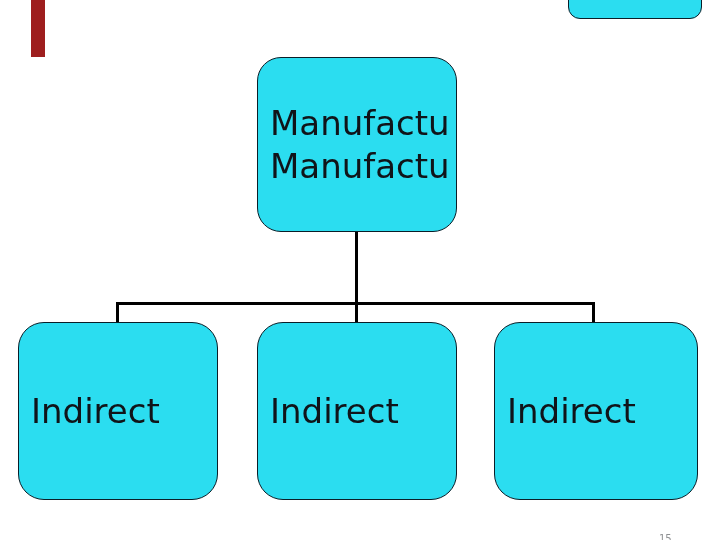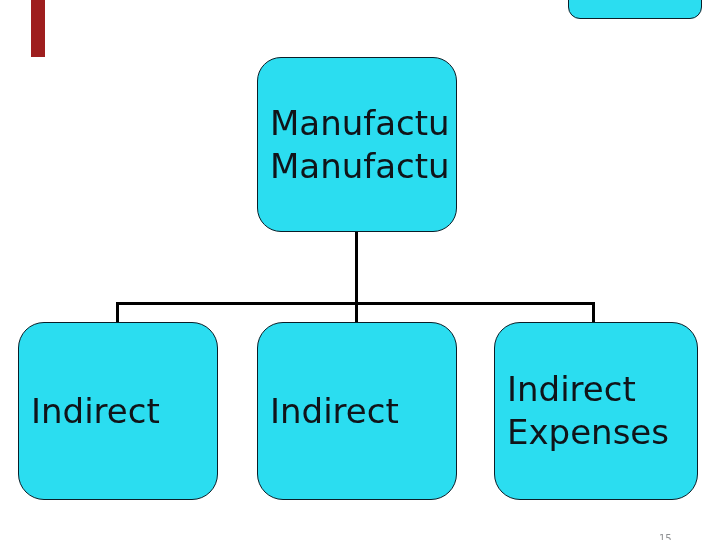--- a/index.html
+++ b/index.html
@@ -90,18 +90,17 @@
   <div class="node node-left">
     <div class="line">Indirect</div>
   </div>
 
   <div class="node node-mid">
     <div class="line">Indirect</div>
   </div>
 
   <div class="node node-right">
     <div class="line">Indirect</div>
-    <div class="line">Expenses</div>
   </div>
 
   <div class="page-number">15</div>
 
 </div>
 
 </body></html>

